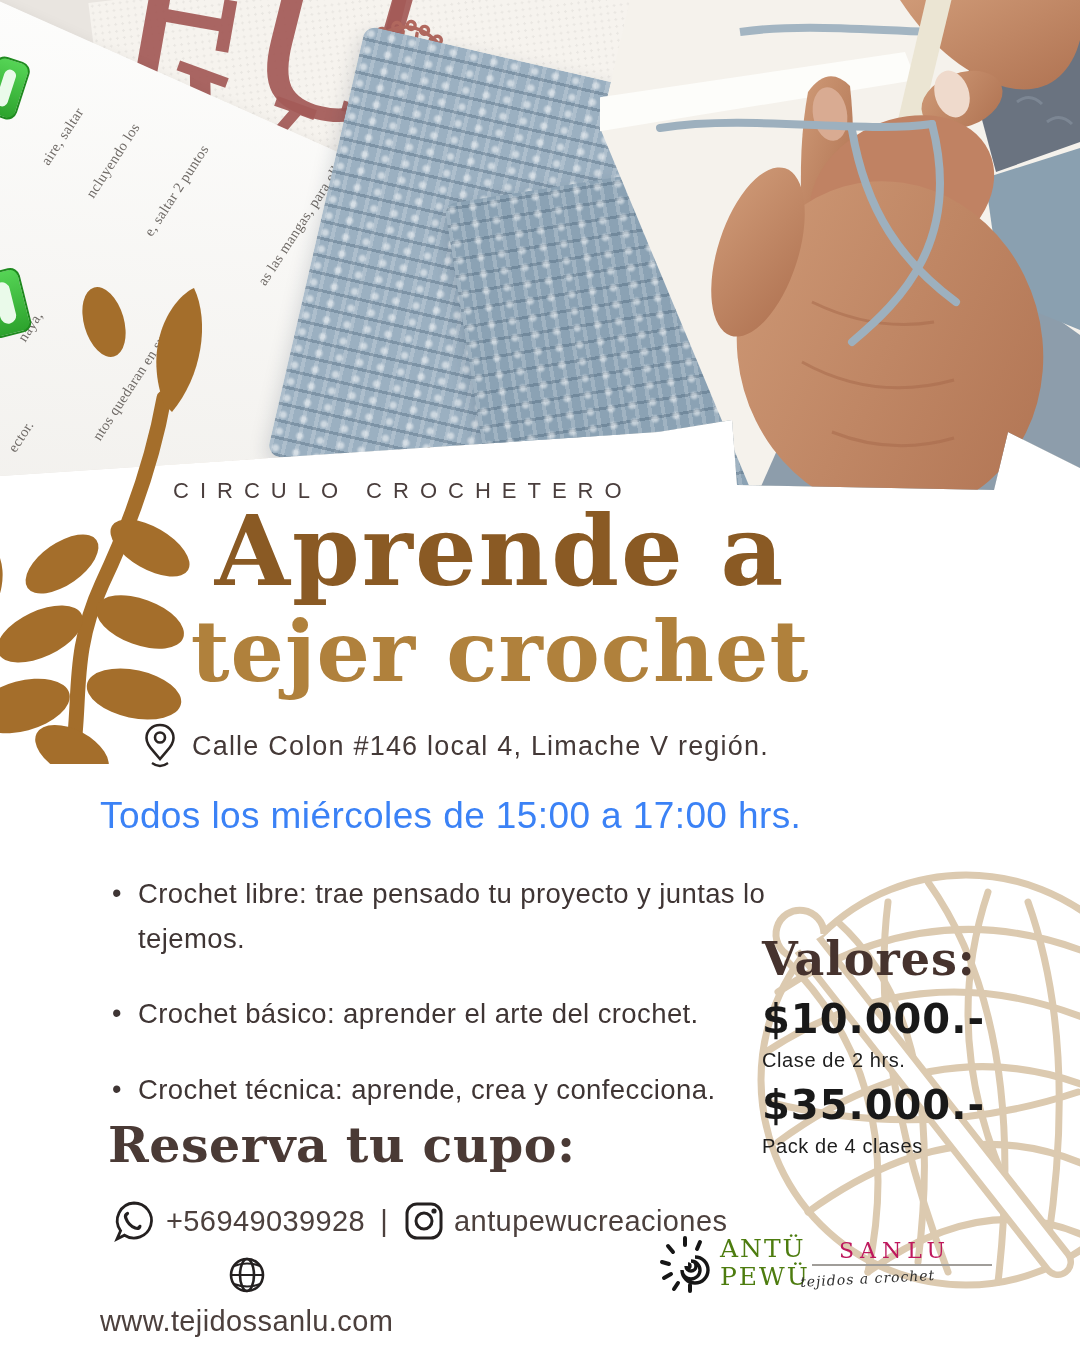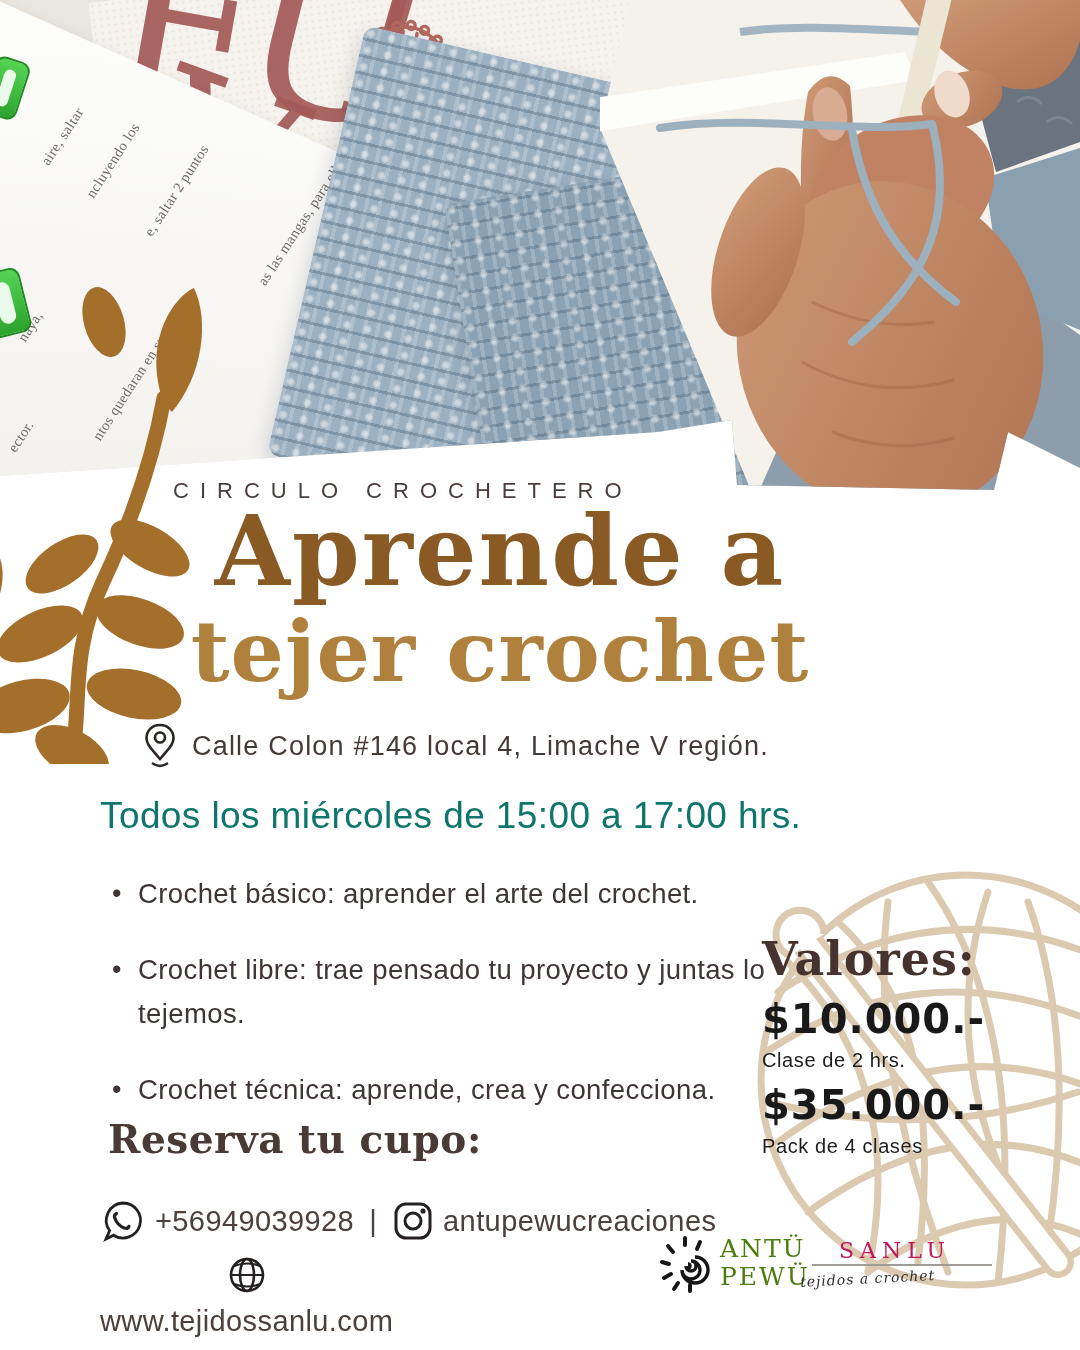--- a/index.html
+++ b/index.html
@@ -65,43 +65,43 @@
 
   
   .kicker{position:absolute;left:150px;top:478px;z-index:30;font-size:22px;font-weight:300;
     letter-spacing:11px;color:var(--kicker_gray);margin-left:23px;}
   .titles{position:absolute;left:20px;top:503px;width:960px;text-align:center;z-index:30;
     font-family:"DejaVu Serif","Liberation Serif",serif;font-weight:700;line-height:1;}
   .title1{font-size:97px;color:var(--title_brown);letter-spacing:2px;}
   .title2{font-size:84px;color:var(--title_tan);margin-top:10px;letter-spacing:1px;}
   .loc-row{position:absolute;left:142px;top:722px;display:flex;align-items:center;gap:14px;z-index:30;}
   .loc-text{font-size:27px;color:#443937;letter-spacing:1.2px;}
-  .schedule{position:absolute;left:100px;top:795px;font-size:37px;color:#0f766e;letter-spacing:.4px;z-index:30;}
+  .schedule{position:absolute;left:100px;top:795px;font-size:37px;color:#3b82f6;letter-spacing:.4px;z-index:30;}
   .bullets{position:absolute;left:112px;top:872px;width:695px;z-index:30;list-style:none;}
   .bullets li{position:relative;padding-left:26px;margin-bottom:31px;font-size:27.5px;line-height:1.62;
     color:var(--body_text);letter-spacing:.4px;}
   .bullets li::before{content:"\2022";position:absolute;left:0;top:0;font-size:27px;color:var(--body_text);}
 
   
   .yarnball{position:absolute;left:748px;top:842px;width:332px;height:478px;z-index:5;}
   .yb{stroke:var(--yarn_beige);fill:none;stroke-width:7;stroke-linecap:round;}
   .pricing{position:absolute;left:762px;top:932px;width:318px;z-index:30;}
   .pricing-h{font-family:"DejaVu Serif","Liberation Serif",serif;font-weight:700;font-size:46px;
     color:var(--heading_brown);letter-spacing:1px;margin-bottom:10px;}
   .price{font-family:"DejaVu Sans","Liberation Sans",sans-serif;font-weight:700;font-size:40px;
     color:var(--price_black);letter-spacing:1px;margin-top:10px;}
   .price-d{font-size:20px;color:#1e1e1e;margin-top:7px;letter-spacing:.6px;}
 
   
   .reserva{position:absolute;left:108px;top:1116px;z-index:30;font-family:"DejaVu Serif","Liberation Serif",serif;
-    font-weight:700;font-size:39px;color:#4a3a35;letter-spacing:.5px;}
+    font-weight:700;font-size:49px;color:#4a3a35;letter-spacing:.5px;}
   .contact{position:absolute;display:flex;align-items:center;gap:9px;z-index:30;
     font-size:29px;color:#4c403d;letter-spacing:.4px;}
   .contact .sep{margin:0 6px;color:#4c403d;}
-  .c1{left:100px;top:1198px;} .c2{left:100px;top:1254px;flex-direction:column;}
+  .c1{left:111px;top:1198px;} .c2{left:100px;top:1254px;flex-direction:column;}
   .cicon{flex:0 0 auto;display:block;}
 
   
   .logo-antu{position:absolute;left:658px;top:1232px;display:flex;align-items:center;gap:4px;z-index:30;}
   .antu-text{font-family:"DejaVu Serif","Liberation Serif",serif;font-size:25px;letter-spacing:2px;
     color:#4d7c0f;line-height:1.12;}
   .logo-sanlu{position:absolute;left:800px;top:1238px;width:190px;z-index:30;}
   .sanlu-name{font-family:"DejaVu Serif","Liberation Serif",serif;font-size:22px;letter-spacing:6px;
     color:#be185d;text-align:center;}
   .sanlu-rule{width:180px;height:2px;background:#a09d99;margin:1px 0 3px 12px;}
@@ -222,22 +222,22 @@
         <circle cx="18" cy="15.5" r="5"></circle>
         <path d="M10,41 q8,6 16,0" stroke-width="2.2"></path>
       </g>
     </svg>
     <span class="loc-text">Calle Colon #146 local 4, Limache V región.</span>
   </div>
 
   <div class="schedule">Todos los miércoles de 15:00 a 17:00 hrs.</div>
 
   <ul class="bullets">
+    <li>Crochet libre: trae pensado tu proyecto y juntas lo tejemos.</li>
     <li>Crochet básico: aprender el arte del crochet.</li>
-    <li>Crochet libre: trae pensado tu proyecto y juntas lo tejemos.</li>
     <li>Crochet técnica: aprende, crea y confecciona.</li>
   </ul>
 
   <svg class="yarnball" viewBox="0 0 332 478">
     <circle cx="218" cy="238" r="205" fill="#ffffff" stroke="var(--yarn_beige)" stroke-width="7"></circle>
     <g class="yb">
       <path d="M30,150 Q210,30 400,140"></path>
       <path d="M18,210 Q200,90 406,210"></path>
       <path d="M30,300 Q220,160 410,280"></path>
       <path d="M60,370 Q240,240 400,360"></path>

